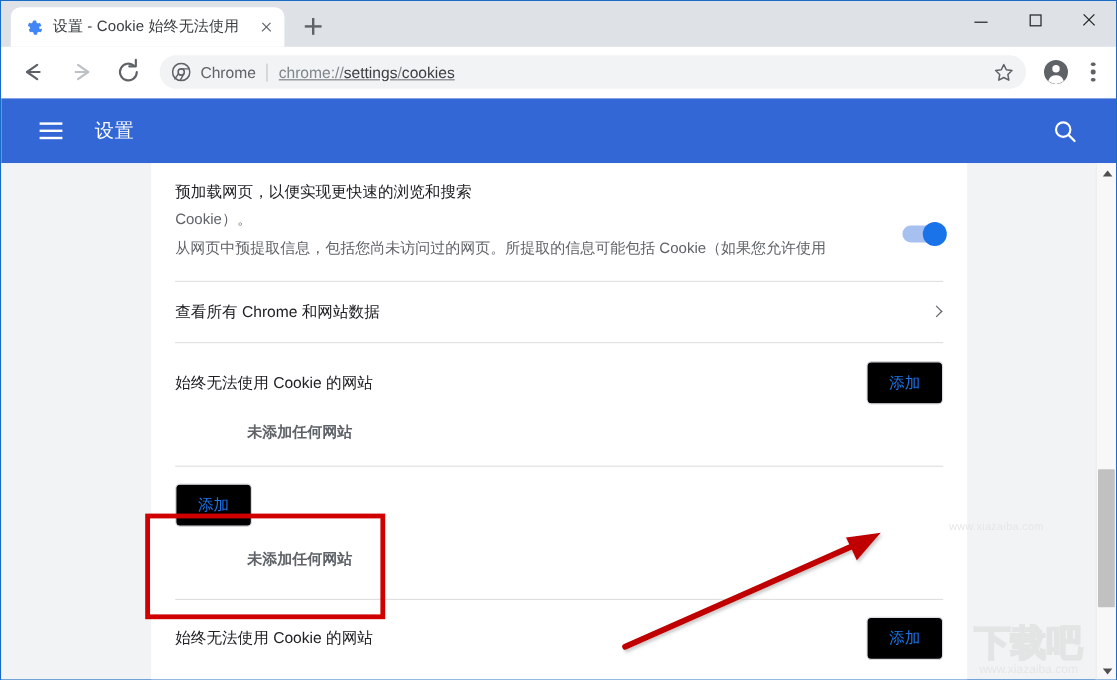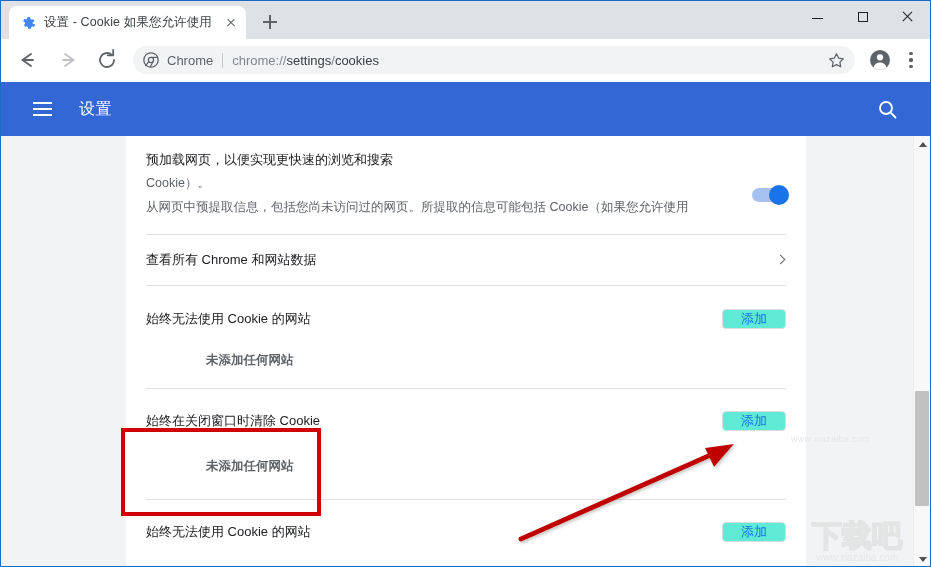--- a/index.html
+++ b/index.html
@@ -181,20 +181,21 @@
     background: #c4c7c5;
     margin: 0 9px;
     flex: 0 0 1px;
   }
   .omni-url {
     font-size: 13px;
     color: #80868b;
     white-space: nowrap;
     overflow: hidden;
     flex: 1 1 auto;
+    text-decoration: underline;
   }
   .omni-url .strong { color: #3c4043; }
   .star-btn {
     width: 30px; height: 26px;
     flex: 0 0 30px;
     display: flex; align-items: center; justify-content: center;
     border-radius: 50%;
     margin-right: 2px;
   }
   .avatar-btn {
@@ -328,24 +329,24 @@
     width: 6px; height: 6px;
     border-right: 1.6px solid #5f6368;
     border-top: 1.6px solid #5f6368;
     transform: rotate(45deg);
   }
 
   .addsec { position: relative; }
   .add-btn {
     flex: 0 0 auto;
     min-width: 64px;
-    height: 20px;
+    height: 36px;
     border: 1px solid #dadce0;
     border-radius: 4px;
-    background: #5eead4;
+    background: #000000;
     color: #1a73e8;
     font-size: 13px;
     display: flex;
     align-items: center;
     justify-content: center;
     padding: 0 14px;
     box-sizing: border-box;
     font-family: "Liberation Sans", "DejaVu Sans", sans-serif;
   }
   .empty-note {
@@ -435,21 +436,21 @@
 <div class="window">
 
   <div class="tabstrip">
     <div class="tab">
       <span class="tab-favicon">
         <svg class="gear-svg" width="16" height="16" viewBox="0 0 16 16">
           <path fill="#4285f4" d="M8 5.2a2.8 2.8 0 1 0 0 5.6 2.8 2.8 0 0 0 0-5.6zm0 4.1a1.3 1.3 0 1 1 0-2.6 1.3 1.3 0 0 1 0 2.6z"></path>
           <path fill="#4285f4" d="M14 9.2l-1.3-.5c.05-.23.08-.47.08-.7s-.03-.47-.08-.7L14 6.8a.5.5 0 0 0 .27-.63l-.7-1.7a.5.5 0 0 0-.62-.29l-1.3.46a4.6 4.6 0 0 0-1.2-.7l-.23-1.36A.5.5 0 0 0 9.74 2H7.9a.5.5 0 0 0-.49.4L7.2 3.8c-.43.16-.83.4-1.19.7l-1.3-.46a.5.5 0 0 0-.62.29l-.7 1.7A.5.5 0 0 0 3.65 6.8l1.3.5c-.05.23-.08.47-.08.7s.3.47.8.7l-1.3.5a.5.5 0 0 0-.28.63l.7 1.7a.5.5 0 0 0 .62.29l1.3-.46c.36.3.76.54 1.19.7l.21 1.4a.5.5 0 0 0 .49.4h1.84a.5.5 0 0 0 .49-.4l.22-1.4c.43-.16.84-.4 1.2-.7l1.3.46a.5.5 0 0 0 .62-.29l.7-1.7A.5.5 0 0 0 14 9.2z"></path>
         </svg>
       </span>
-      <span class="tab-title">设置 - Cookie 如果您允许使用</span>
+      <span class="tab-title">设置 - Cookie 始终无法使用</span>
       <span class="tab-close"></span>
     </div>
     <div class="newtab"></div>
 
     <div class="wincontrols">
       <div class="wc wc-min"></div>
       <div class="wc wc-max"></div>
       <div class="wc wc-close"></div>
     </div>
   </div>
@@ -556,23 +557,20 @@
         </div>
         <div class="row" style="height:40px;">
           <div class="empty-note">未添加任何网站</div>
         </div>
       </div>
 
       <div class="divider" style="margin-top:8px;"></div>
 
       <div class="addsec">
         <div class="row" style="height:54px;padding-top:10px;">
-          <div class="row-text">
-            <div class="row-title">始终在关闭窗口时清除 Cookie</div>
-          </div>
           <div class="add-btn">添加</div>
         </div>
         <div class="row" style="height:46px;">
           <div class="empty-note">未添加任何网站</div>
         </div>
       </div>
 
       <div class="divider" style="margin-top:10px;"></div>
 
       <div class="addsec">

